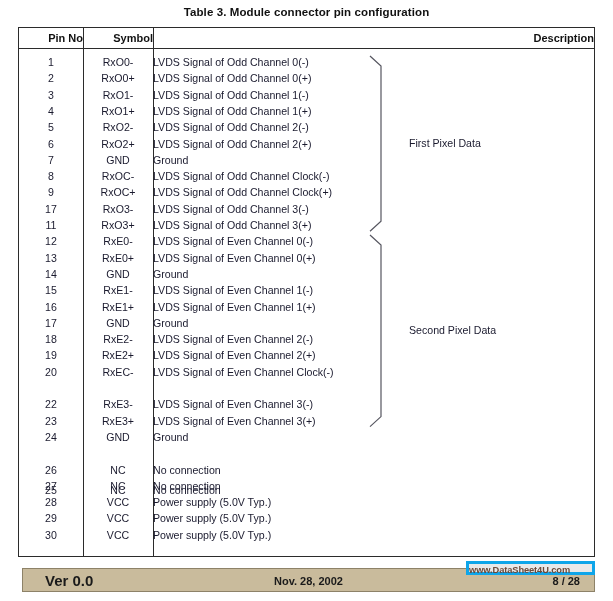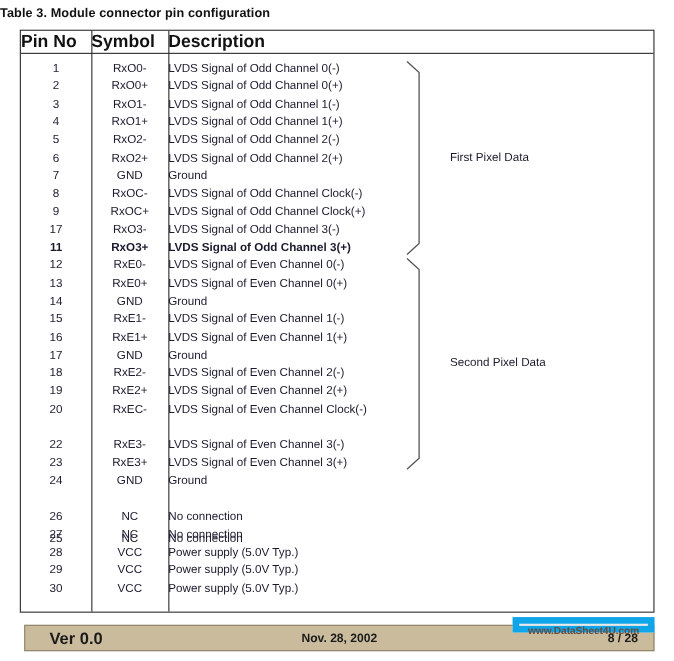--- a/index.html
+++ b/index.html
@@ -15,21 +15,21 @@
     font-family: "Liberation Sans", sans-serif;
     color: #000000;
   }
 
   
   #table-title {
     position: absolute;
     top: 6px;
     left: 0;
     width: 613px;
-    text-align: left;
+    text-align: center;
     font-size: 11.5px;
     font-weight: bold;
     letter-spacing: 0.1px;
     color: #111111;
   }
 
   
   #pin-table {
     position: absolute;
     left: 18px;
@@ -45,22 +45,22 @@
     position: relative;
     height: 21px;
     border-bottom: 1.4px solid #2b2b2b;
     box-sizing: border-box;
   }
   #table-header .hcell {
     position: absolute;
     top: 0;
     height: 21px;
     line-height: 21px;
-    text-align: left;
-    font-size: 16px;
+    text-align: right;
+    font-size: 11px;
     font-weight: bold;
     color: #111111;
     box-sizing: border-box;
   }
   .col-pin   { left: 0px;   width: 64px; }
   .col-sym   { left: 64px;  width: 70px; }
   .col-desc  { left: 134px; width: 441px; }
 
   
   .vrule {
@@ -171,23 +171,23 @@
   }
 
   
   #watermark {
     position: absolute;
     left: 466px;
     top: 561px;
     width: 129px;
     height: 14px;
     background: #e9e9e9;
-    border: 6px solid #0ea5e9;
-    box-sizing: border-box;
-    text-align: center;
+    border: 3px solid #0ea5e9;
+    box-sizing: border-box;
+    text-align: left;
     line-height: 12px;
     font-size: 9.3px;
     font-weight: bold;
     color: #6b4a3a;
     letter-spacing: -0.1px;
   }
 </style>
 </head>
 <body>
 
@@ -248,21 +248,21 @@
       <div class="row" style="top: 135.4px;">
         <div class="cell cell-pin">9</div>
         <div class="cell cell-sym">RxOC+</div>
         <div class="cell cell-desc">LVDS Signal of Odd Channel Clock(+)</div>
       </div>
       <div class="row" style="top: 151.7px;">
         <div class="cell cell-pin">17</div>
         <div class="cell cell-sym">RxO3-</div>
         <div class="cell cell-desc">LVDS Signal of Odd Channel 3(-)</div>
       </div>
-      <div class="row" style="top: 168px; font-weight: bold;">
+      <div class="row" style="top: 168px;">
         <div class="cell cell-pin">11</div>
         <div class="cell cell-sym">RxO3+</div>
         <div class="cell cell-desc">LVDS Signal of Odd Channel 3(+)</div>
       </div>
       <div class="row" style="top: 184.3px;">
         <div class="cell cell-pin">12</div>
         <div class="cell cell-sym">RxE0-</div>
         <div class="cell cell-desc">LVDS Signal of Even Channel 0(-)</div>
       </div>
       <div class="row" style="top: 200.6px;">

